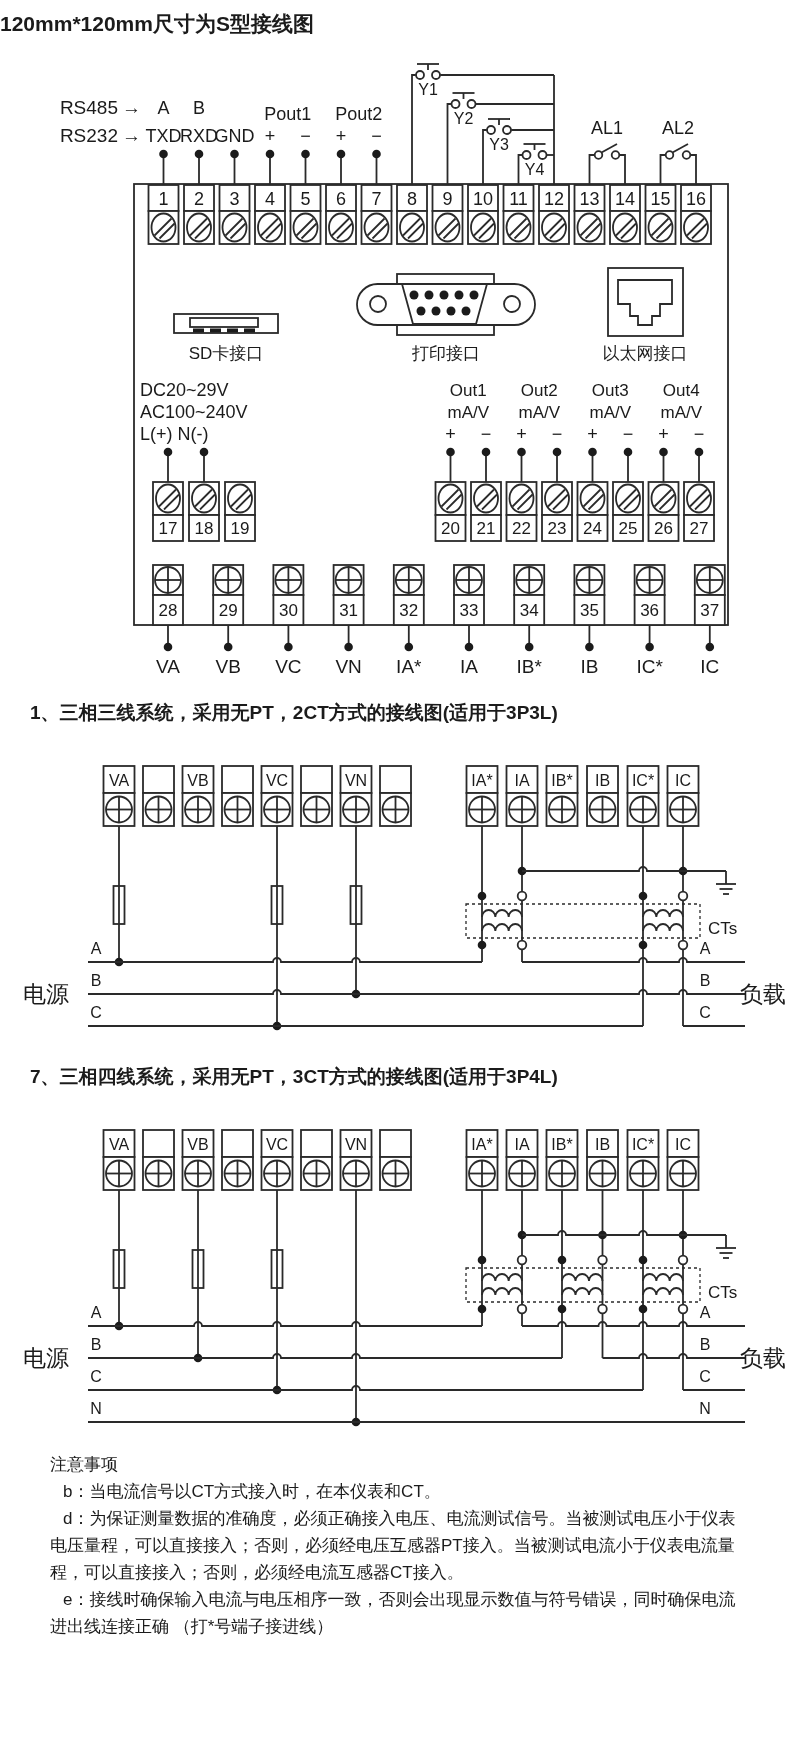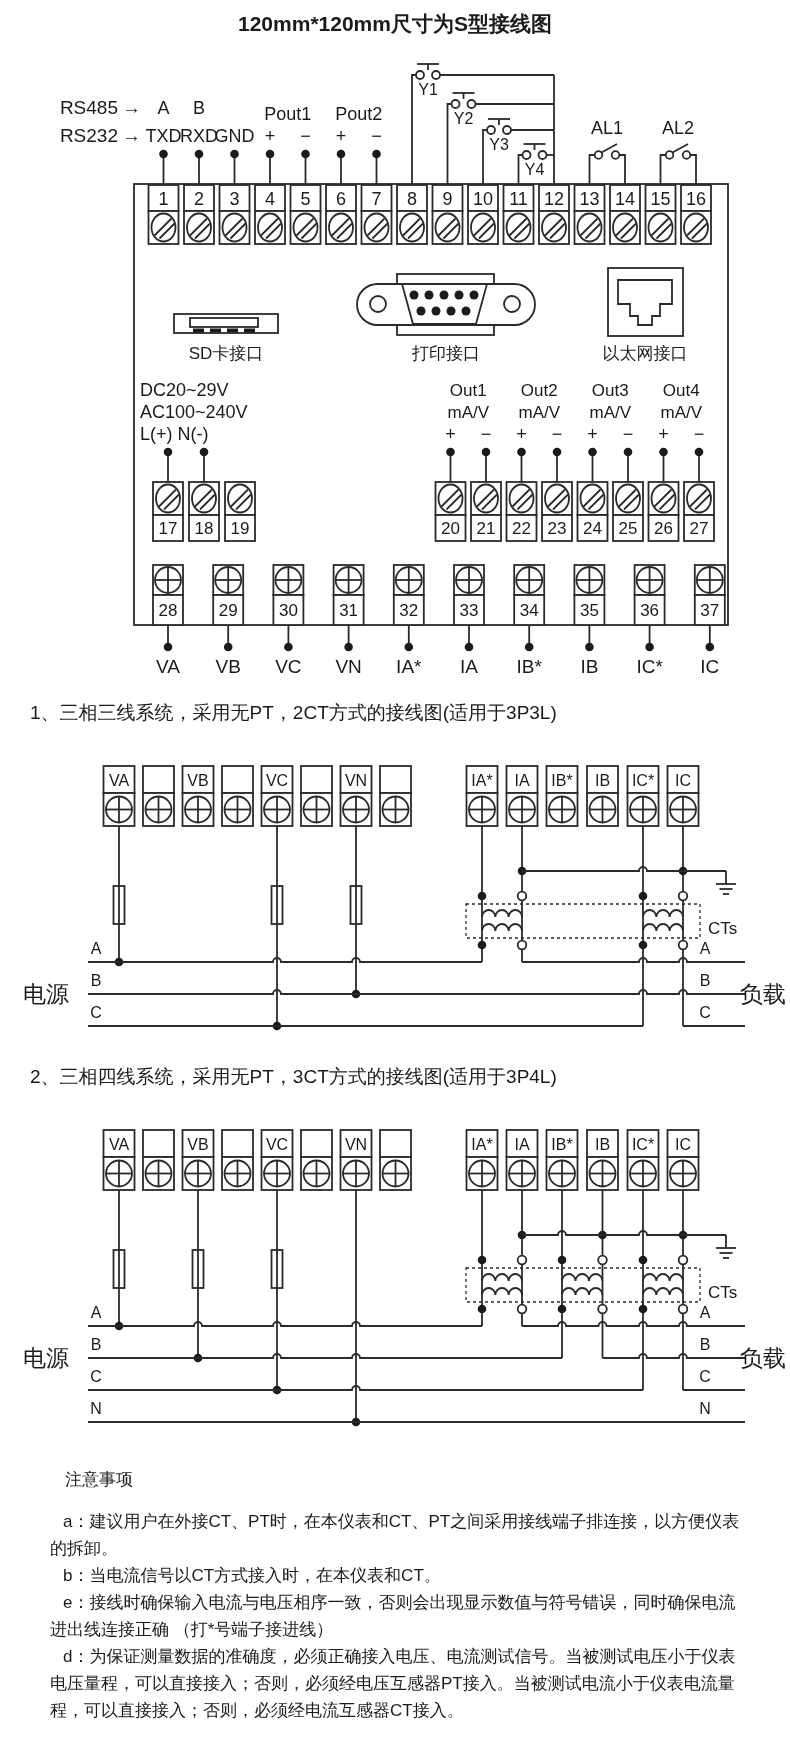--- a/index.html
+++ b/index.html
@@ -3,24 +3,24 @@
 <meta charset="utf-8">
 <style>
   html,body{margin:0;padding:0;background:#fff}
   body{width:790px;font-family:"Liberation Sans",sans-serif;color:#1b1b1b}
   svg{display:block}
   .st{fill:none;stroke:#2a2a2a;stroke-width:1.8}
   .dash{fill:none;stroke:#2a2a2a;stroke-width:1.3;stroke-dasharray:3 3}
   .fw{fill:#fff;stroke:#2a2a2a;stroke-width:1.8}
   .fd{fill:#1b1b1b;stroke:none}
   svg text{fill:#1b1b1b;font-family:"Liberation Sans",sans-serif}
-  .title{font-size:21px;font-weight:600;text-align:center;margin:10px 0 4px}
-  .sec-heading{font-size:19px;font-weight:400;margin:18px 0 10px 30px}
+  .title{font-size:21px;font-weight:600;text-align:left;margin:10px 0 4px}
+  .sec-heading{font-size:19px;font-weight:700;margin:18px 0 10px 30px}
   .notes{padding:6px 45px 0 50px;font-size:17px;line-height:27px}
-  .notes-title{margin:15px}
+  .notes-title{margin:0}
   .note-item{margin:0;text-indent:13px}
 </style>
 </head>
 <body>
 
 <div class="page">
   <h1 class="title">120mm*120mm尺寸为S型接线图</h1>
   <svg id="svg-main" width="790" height="640" viewBox="0 0 790 640">
       <rect x="134" y="142" width="594" height="441" class="st"></rect>
       <g>
@@ -660,21 +660,21 @@
       <text x="705" y="282" font-size="16" text-anchor="middle">C</text>
       <rect x="466" y="168" width="234" height="34" class="dash"></rect>
       <path d="M 482 181 a 6.666666666666667 7 0 0 1 13.333333333333334 0 a 6.666666666666667 7 0 0 1 13.333333333333334 0 a 6.666666666666667 7 0 0 1 13.333333333333334 0" class="st"></path>
       <path d="M 482 195 a 6.666666666666667 7 0 0 1 13.333333333333334 0 a 6.666666666666667 7 0 0 1 13.333333333333334 0 a 6.666666666666667 7 0 0 1 13.333333333333334 0" class="st"></path>
       <path d="M 643 181 a 6.666666666666667 7 0 0 1 13.333333333333334 0 a 6.666666666666667 7 0 0 1 13.333333333333334 0 a 6.666666666666667 7 0 0 1 13.333333333333334 0" class="st"></path>
       <path d="M 643 195 a 6.666666666666667 7 0 0 1 13.333333333333334 0 a 6.666666666666667 7 0 0 1 13.333333333333334 0 a 6.666666666666667 7 0 0 1 13.333333333333334 0" class="st"></path>
       <text x="708" y="198" font-size="17" text-anchor="start">CTs</text>
       <text x="46" y="266" font-size="23" text-anchor="middle">电源</text>
       <text x="763" y="266" font-size="23" text-anchor="middle">负载</text>
     </svg>
-  <p class="sec-heading">2、三相四线系统，采用无PT，3CT方式的接线图(适用于3P4L)</p>
+  <p class="sec-heading">7、三相四线系统，采用无PT，3CT方式的接线图(适用于3P4L)</p>
   <svg id="svg-s2" width="790" height="345" viewBox="0 0 790 345">
       <g>
         <rect x="103.5" y="30" width="31" height="27" class="fw"></rect>
         <text x="119" y="50" font-size="16" text-anchor="middle">VA</text>
         <rect x="103.5" y="57" width="31" height="33" class="fw"></rect>
         <circle cx="119" cy="73.5" r="13" class="fw"></circle>
         <line x1="106" y1="73.5" x2="132" y2="73.5" class="st"></line>
         <line x1="119" y1="60.5" x2="119" y2="86.5" class="st"></line>
       </g>
       <g>
@@ -843,19 +843,18 @@
       <path d="M 562 195 a 6.75 7 0 0 1 13.5 0 a 6.75 7 0 0 1 13.5 0 a 6.75 7 0 0 1 13.5 0" class="st"></path>
       <path d="M 643 181 a 6.666666666666667 7 0 0 1 13.333333333333334 0 a 6.666666666666667 7 0 0 1 13.333333333333334 0 a 6.666666666666667 7 0 0 1 13.333333333333334 0" class="st"></path>
       <path d="M 643 195 a 6.666666666666667 7 0 0 1 13.333333333333334 0 a 6.666666666666667 7 0 0 1 13.333333333333334 0 a 6.666666666666667 7 0 0 1 13.333333333333334 0" class="st"></path>
       <text x="708" y="198" font-size="17" text-anchor="start">CTs</text>
       <text x="46" y="266" font-size="23" text-anchor="middle">电源</text>
       <text x="763" y="266" font-size="23" text-anchor="middle">负载</text>
     </svg>
   <div class="notes">
     <p class="notes-title">注意事项</p>
     <div id="notes-list">
-        <p class="note-item">a：建议用户在外接CT、PT时，在本仪表和CT、PT之间采用接线端子排连接，以方便仪表的拆卸。</p>
         <p class="note-item">b：当电流信号以CT方式接入时，在本仪表和CT。</p>
+        <p class="note-item">d：为保证测量数据的准确度，必须正确接入电压、电流测试信号。当被测试电压小于仪表电压量程，可以直接接入；否则，必须经电压互感器PT接入。当被测试电流小于仪表电流量程，可以直接接入；否则，必须经电流互感器CT接入。</p>
         <p class="note-item">e：接线时确保输入电流与电压相序一致，否则会出现显示数值与符号错误，同时确保电流进出线连接正确 （打*号端子接进线）</p>
-        <p class="note-item">d：为保证测量数据的准确度，必须正确接入电压、电流测试信号。当被测试电压小于仪表电压量程，可以直接接入；否则，必须经电压互感器PT接入。当被测试电流小于仪表电流量程，可以直接接入；否则，必须经电流互感器CT接入。</p>
       </div>
   </div>
 </div>
 
 </body></html>

